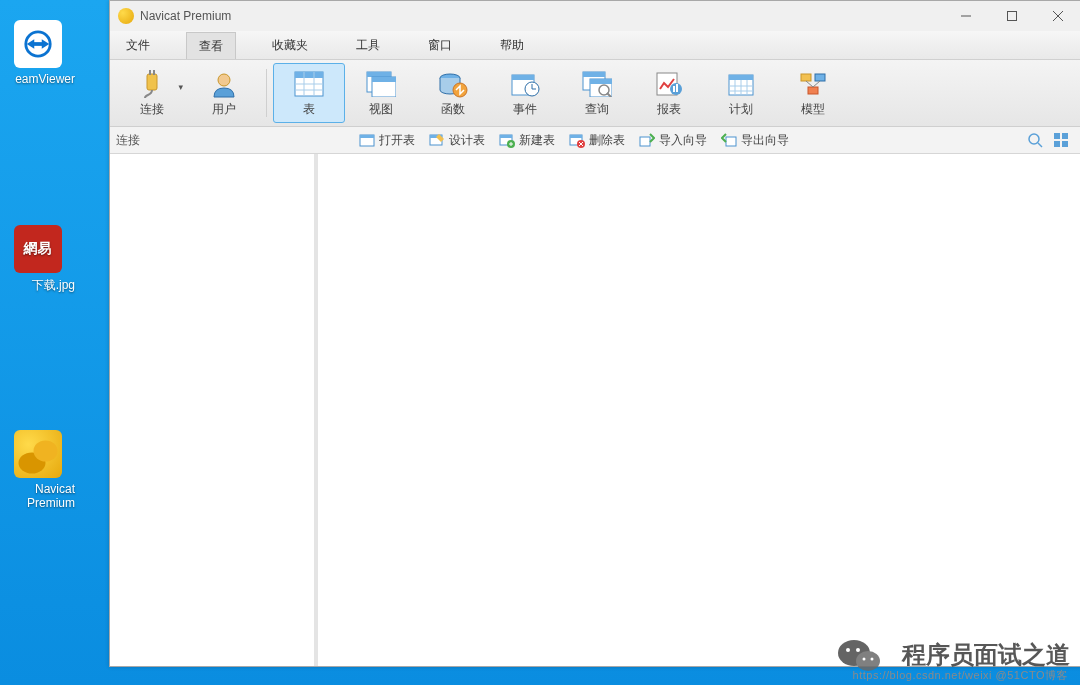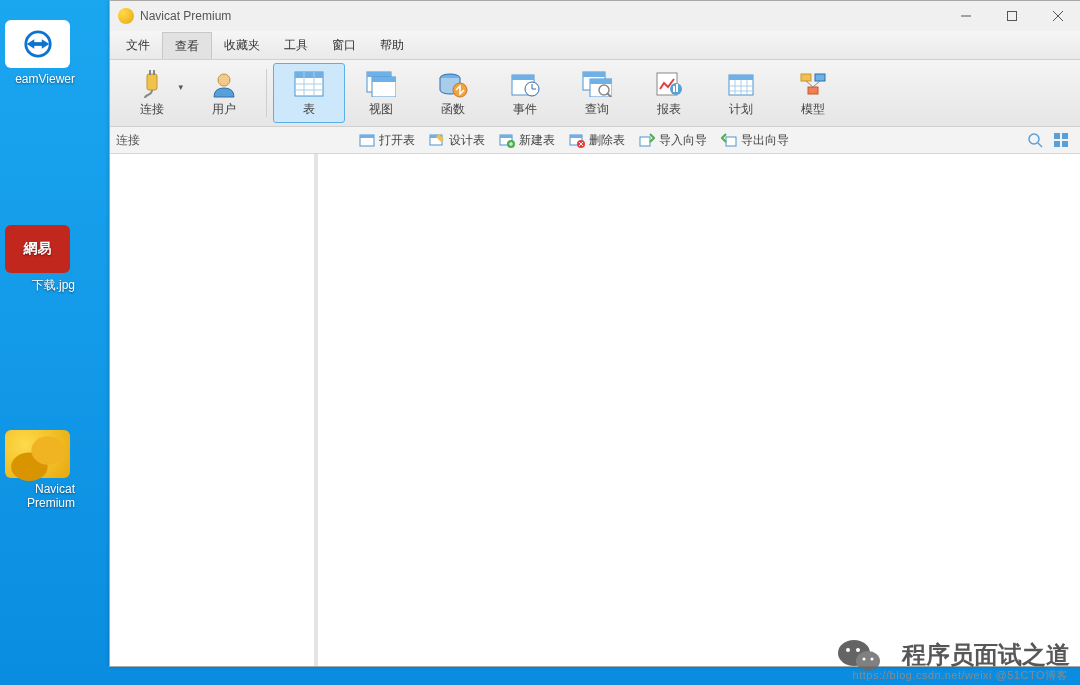--- a/index.html
+++ b/index.html
@@ -1,31 +1,31 @@
 <!DOCTYPE html>
 <html><head>
 <meta charset="utf-8">
 <style>
   html,body{margin:0;padding:0;font-family:"Microsoft YaHei","Segoe UI",sans-serif;font-size:12px;background:#0b8fe0;width:1080px;height:685px;overflow:hidden;}
   .desktop{position:relative;width:1080px;height:685px;background:linear-gradient(#1ba6f0,#0a8de0);}
   .desktop-icon{position:absolute;width:75px;text-align:right;color:#fff;text-shadow:0 1px 2px rgba(0,0,0,.5);font-size:12px;}
-  .desktop-icon .glyph{width:65px;height:48px;margin:0 auto 4px;border-radius:6px;display:flex;align-items:center;justify-content:center;}
+  .desktop-icon .glyph{width:48px;height:48px;margin:0 auto 4px;border-radius:6px;display:flex;align-items:center;justify-content:center;}
   .tv-icon{background:#fff;border-radius:50%;}
   .tv-icon svg{width:30px;height:30px;}
   .netease{background:#c2271e;color:#fff;font-weight:bold;font-size:14px;display:flex;align-items:center;justify-content:center;}
   .navicat-desktop-icon{background:radial-gradient(circle at 30% 30%,#ffda4a,#e6a80c);}
 
   .window{position:absolute;left:109px;top:0;width:971px;height:665px;background:#fff;border:1px solid #a8a8a8;box-shadow:0 0 4px rgba(0,0,0,.2);display:flex;flex-direction:column;}
 
   .titlebar{height:30px;background:#f0f0f0;display:flex;align-items:center;padding-left:8px;color:#555;font-size:12px;}
   .titlebar .logo{width:16px;height:16px;margin-right:6px;border-radius:50%;background:radial-gradient(circle at 30% 30%,#ffda4a,#e6a80c);}
   .titlebar .spacer{flex:1;}
   .win-ctrl{width:46px;height:30px;display:flex;align-items:center;justify-content:center;color:#555;}
 
-  .menubar{height:28px;background:linear-gradient(#f6f6f6,#e9e9e9);border-bottom:1px solid #d0d0d0;display:flex;align-items:stretch;padding-left:4px;}
+  .menubar{height:28px;background:linear-gradient(#f6f6f6,#e9e9e9);border-bottom:1px solid #d0d0d0;display:flex;align-items:stretch;padding-left:4px;gap:24px;}
   .menu-item{padding:0 12px;display:flex;align-items:center;color:#333;}
   .menu-item.active{background:#e2e2e2;border:1px solid #c8c8c8;border-bottom:none;margin-top:1px;text-align:right;}
 
   .toolbar{height:62px;background:linear-gradient(#f4f4f4,#e6e6e6);border-bottom:1px solid #cfcfcf;display:flex;align-items:center;padding:2px 6px;}
   .tool-btn{width:70px;height:58px;display:flex;flex-direction:column;align-items:center;justify-content:center;color:#444;position:relative;border:1px solid transparent;border-radius:3px;}
   .tool-btn.active{background:#cde8fb;border-color:#5bb0e8;}
   .tool-btn .icon{width:32px;height:30px;display:flex;align-items:center;justify-content:center;}
   .tool-btn .label{font-size:12px;margin-top:2px;}
   .tool-sep{width:1px;height:48px;background:#cfcfcf;margin:0 6px;}
   .dropdown-caret{position:absolute;right:4px;top:18px;font-size:9px;color:#555;}

